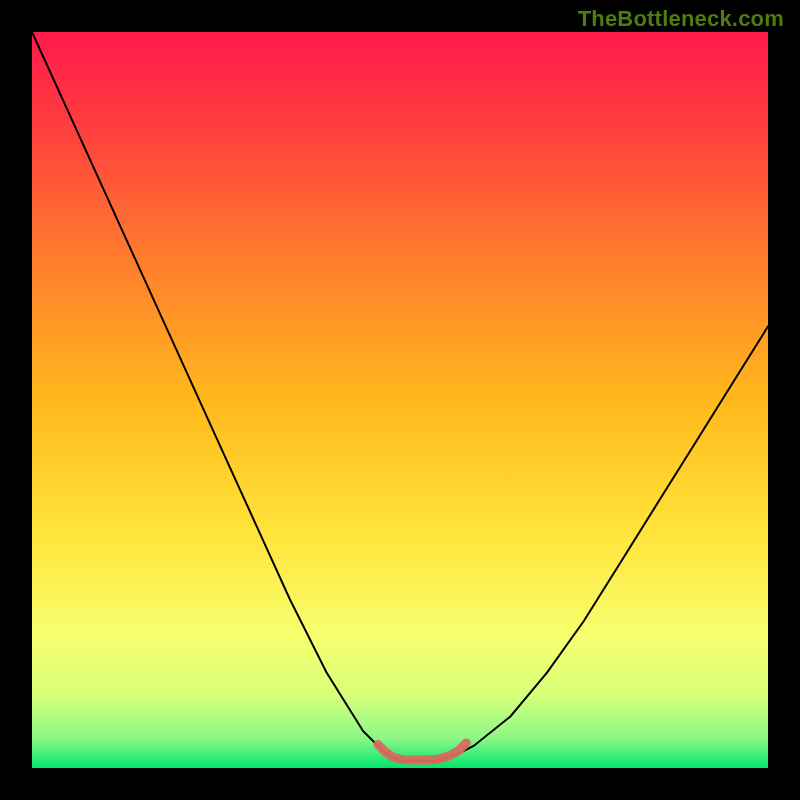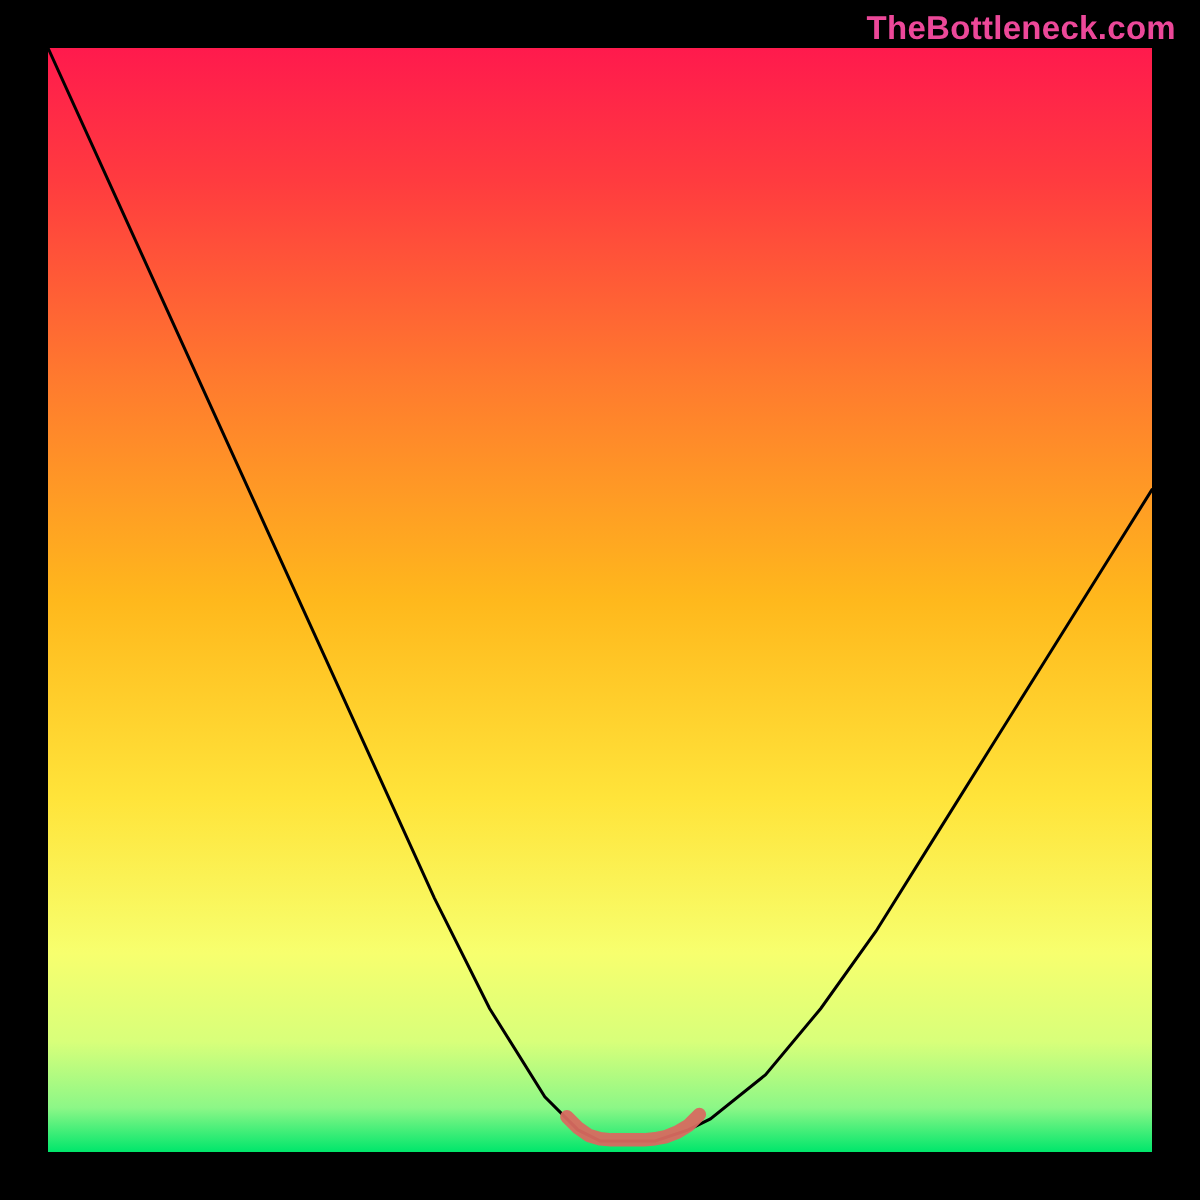--- a/index.html
+++ b/index.html
@@ -24,21 +24,21 @@
     top: 32px;
     left: 32px;
     width: 736px;
     height: 736px;
     overflow: hidden;
   }
   .watermark {
     position: absolute;
     top: 6px;
     right: 16px;
-    color: #ec4899;
+    color: #4d7c0f;
     font-size: 22px;
     font-weight: 600;
     letter-spacing: 0.2px;
     user-select: none;
   }
 </style>
 </head>
 <body>
 
 <div class="frame">

